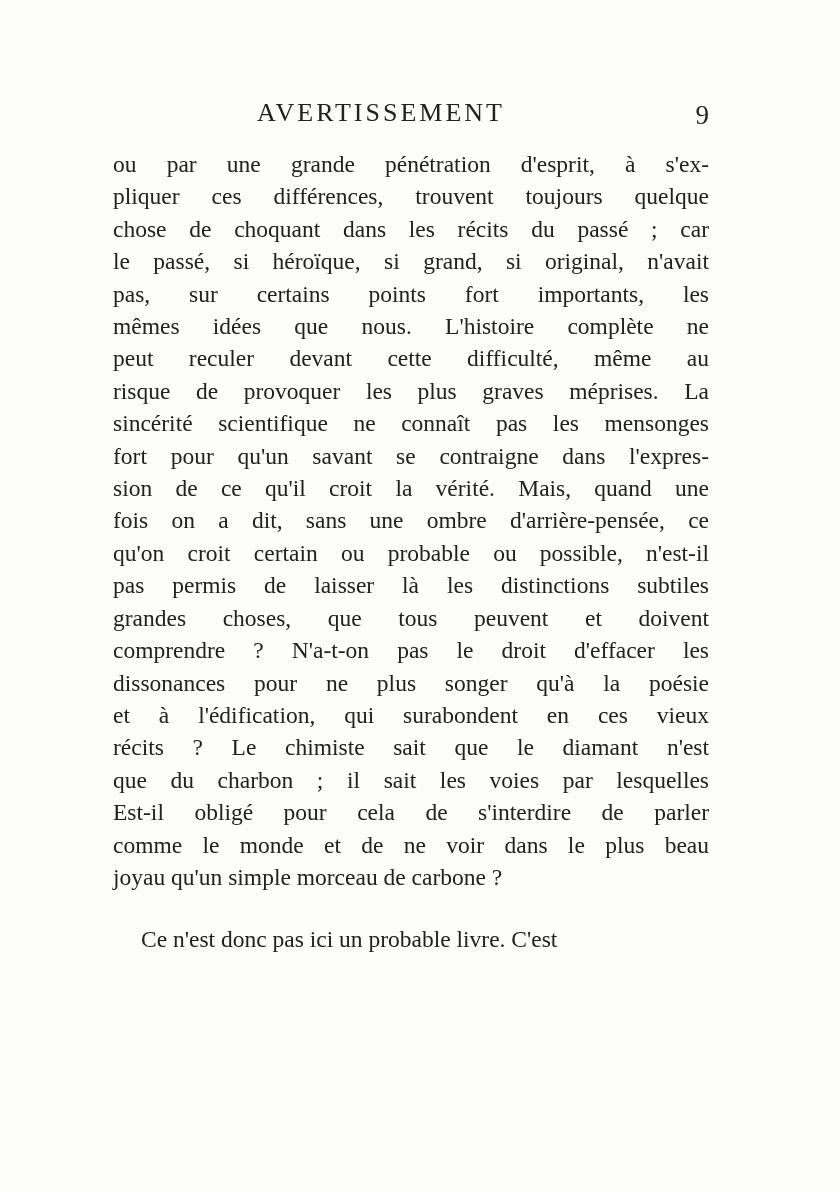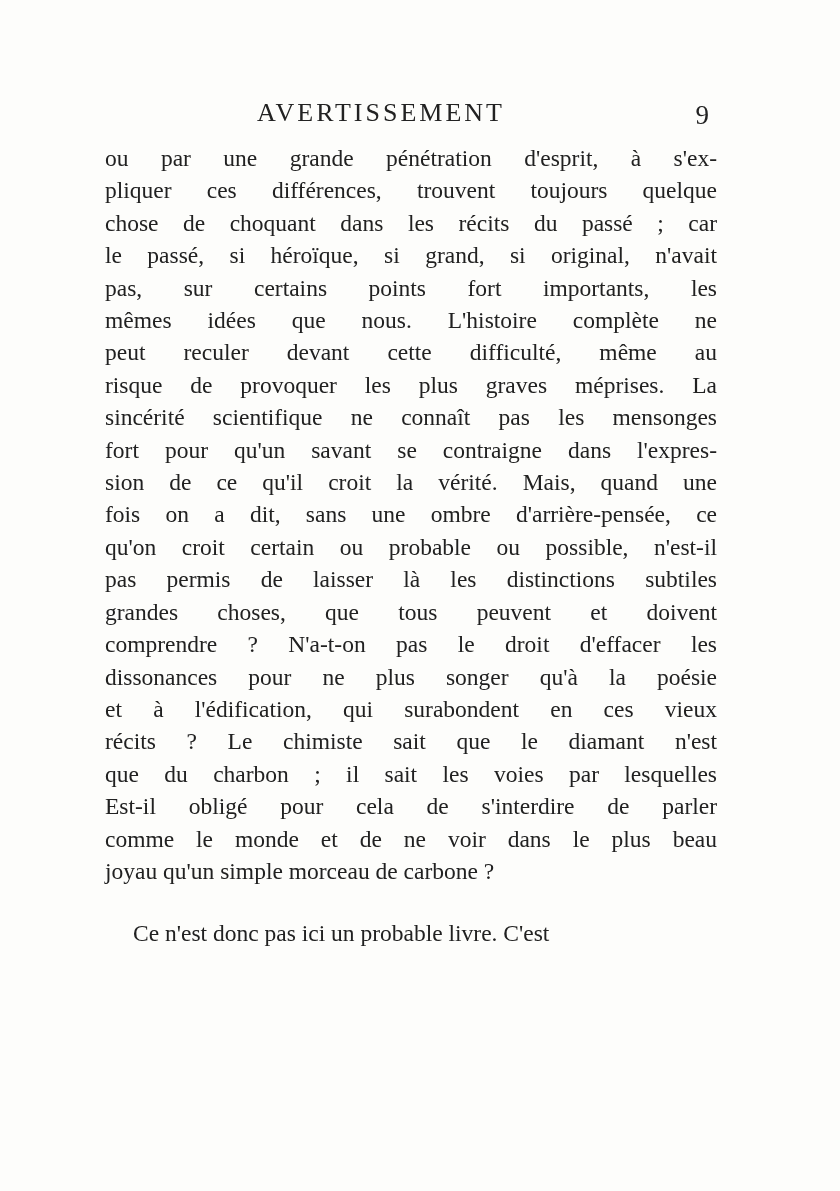--- a/index.html
+++ b/index.html
@@ -19,21 +19,21 @@
   }
   .content {
     position: absolute;
     left: 105px;
     top: 98px;
     width: 612px;
   }
   .page-header {
     position: relative;
     height: 36px;
-    margin-bottom: 8px;
+    margin-bottom: 14px;
   }
   .page-header .title {
     position: absolute;
     left: 0;
     right: 60px;
     text-align: center;
     font-size: 26px;
     letter-spacing: 3px;
     color: #222;
   }
@@ -43,21 +43,21 @@
     top: 2px;
     font-size: 27px;
     color: #222;
   }
   .paragraphs {
     font-size: 23.5px;
     line-height: 32.4px;
     color: #212121;
   }
   .paragraph {
-    margin: 0;
+    margin: 8px;
   }
   .paragraph + .paragraph {
     margin-top: 30px;
   }
   .line {
     text-align: justify;
     text-align-last: justify;
     text-justify: inter-word;
     white-space: normal;
   }

